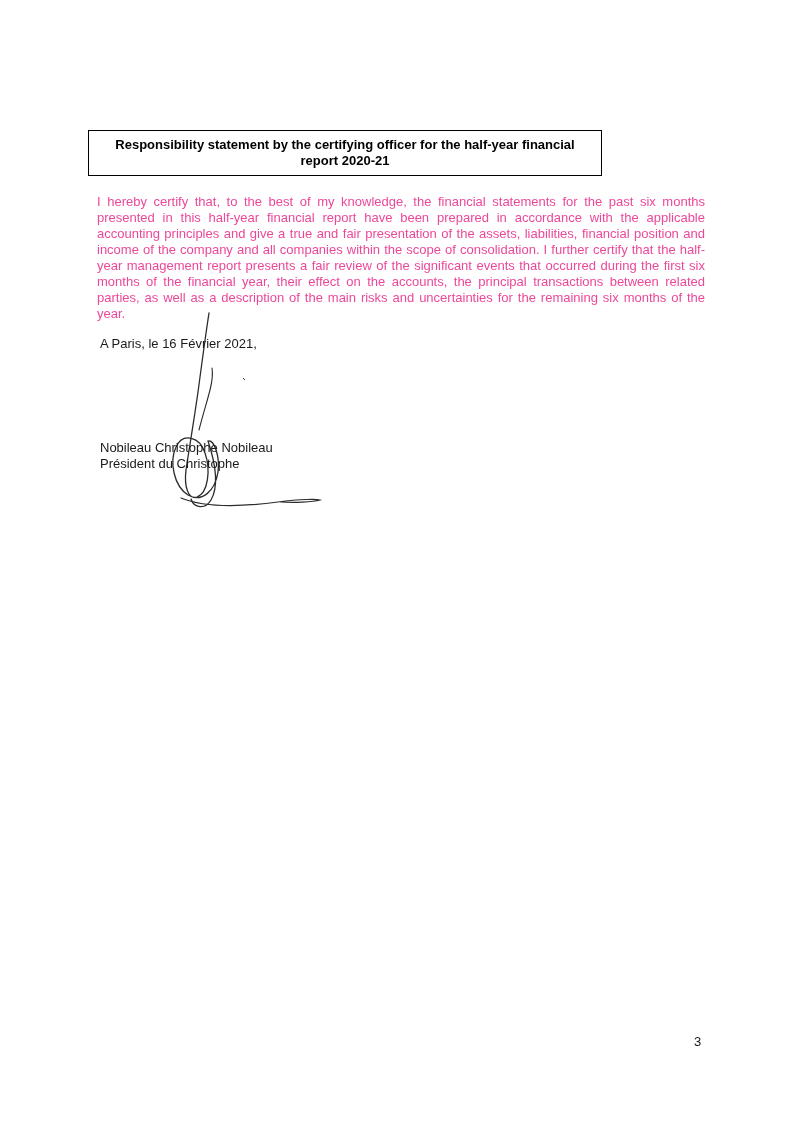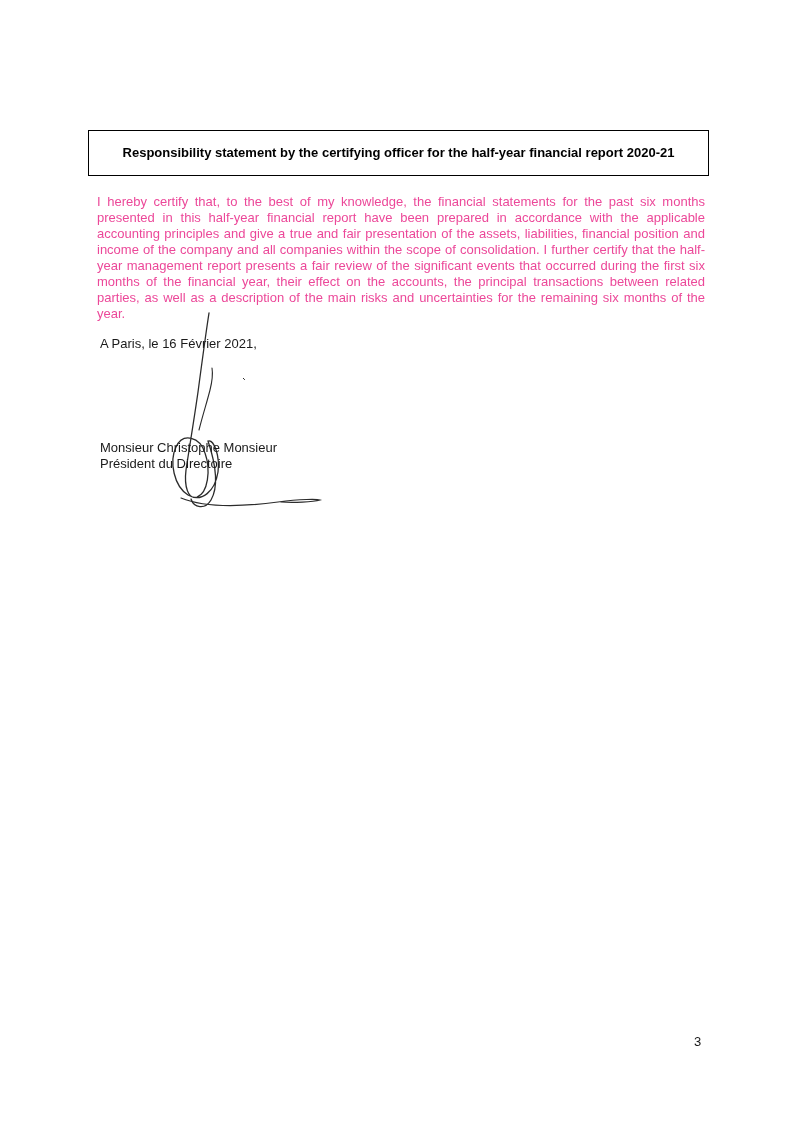--- a/index.html
+++ b/index.html
@@ -12,21 +12,21 @@
     position: relative;
     width: 800px;
     height: 1131px;
     background: #ffffff;
     overflow: hidden;
   }
   .title-box {
     position: absolute;
     left: 88px;
     top: 130px;
-    width: 621px;
+    width: 514px;
     min-height: 46px;
     border: 1px solid #000000;
     display: flex;
     align-items: center;
     justify-content: center;
     padding: 6px 14px;
   }
   .title-box .title-text {
     font-size: 13px;
     font-weight: bold;
@@ -96,19 +96,19 @@
 
       <path d="M36,120 C40,104 44,92 47,80 C49,72 50,64 49,58" fill="none" stroke="#2b2b2b" stroke-width="1.1" stroke-linecap="round"></path>
 
       <path d="M18,188 C45,199 85,196 115,192 C138,189 154,189 157,190 C150,192 130,193 118,192" fill="none" stroke="#2b2b2b" stroke-width="1.2" stroke-linecap="round"></path>
 
       <path d="M80,68 c1,1 1.5,1.5 2,2" fill="none" stroke="#2b2b2b" stroke-width="1"></path>
     </svg>
   </div>
 
   <div class="signatory">
-    <div>Monsieur Christophe Monsieur</div>
-    <div>Président du Directoire</div>
+    <div>Nobileau Christophe Nobileau</div>
+    <div>Président du Christophe</div>
   </div>
 
   <div class="page-number">3</div>
 
 </div>
 
 </body></html>

